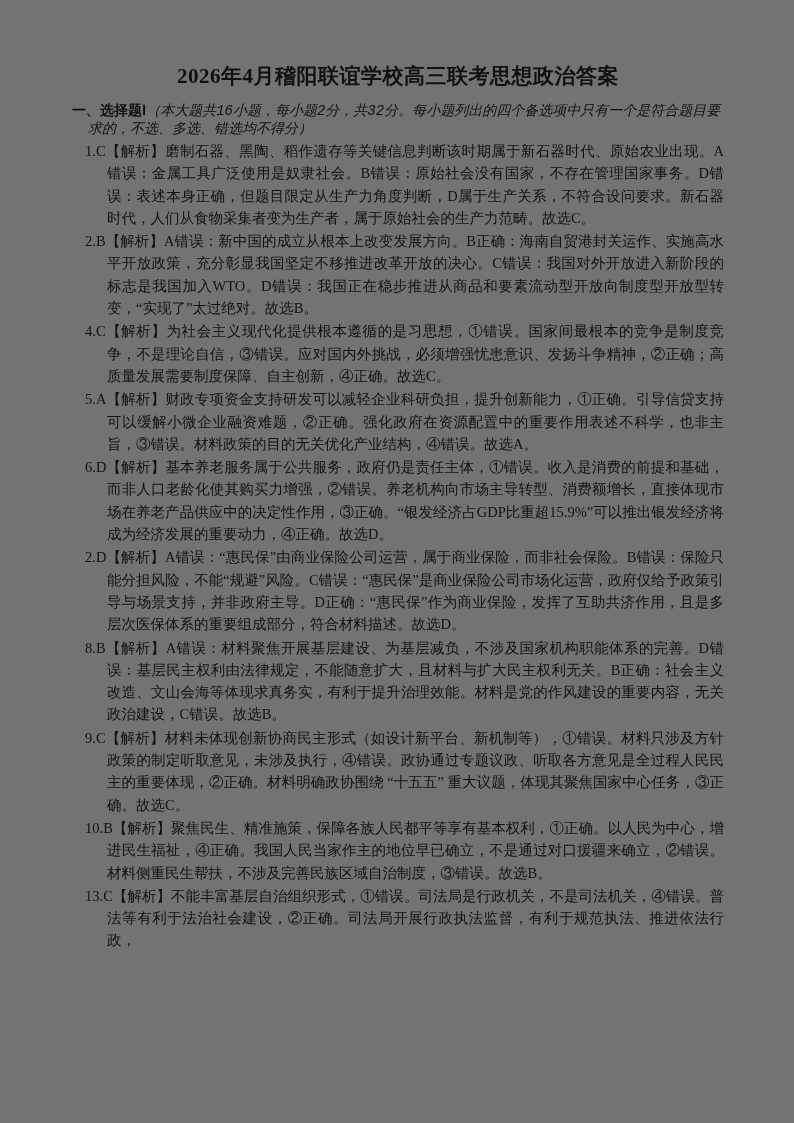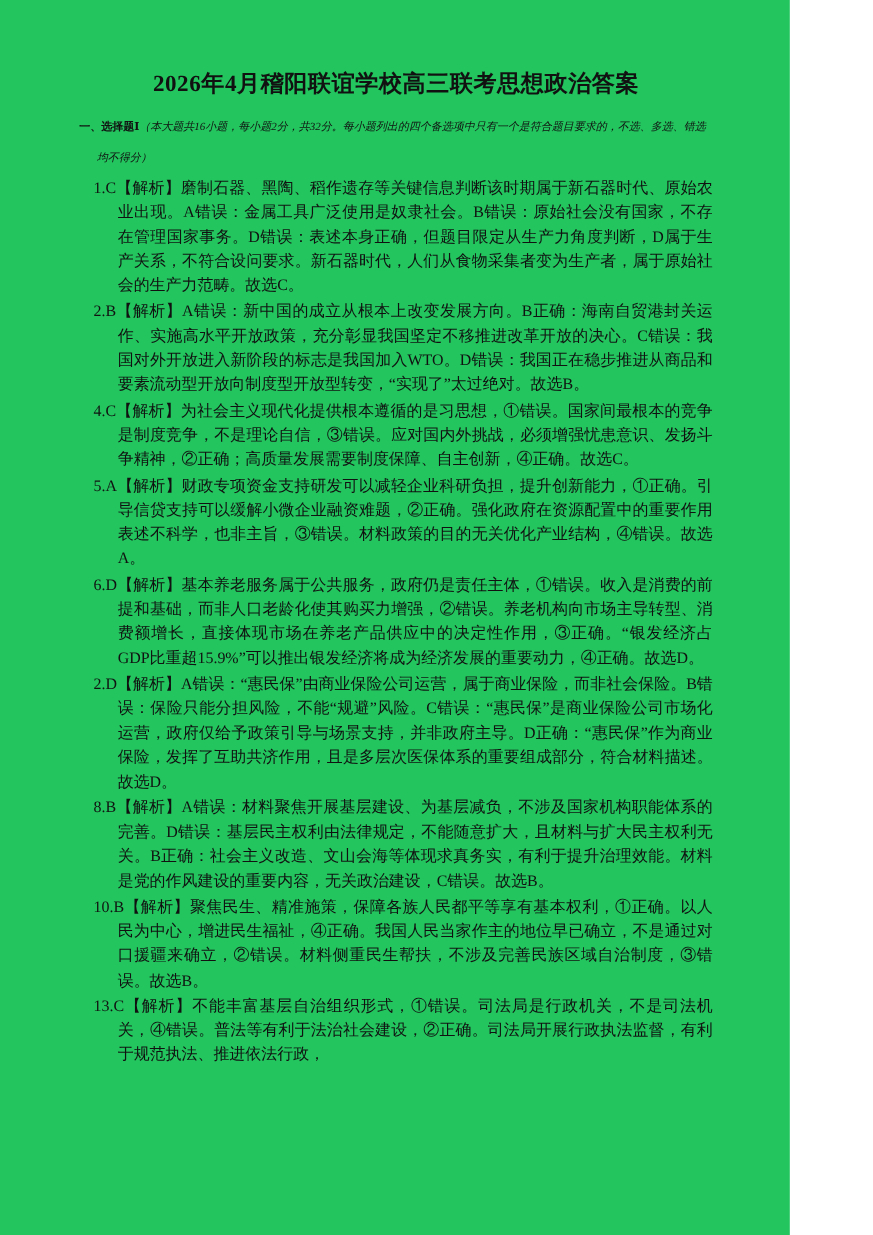--- a/index.html
+++ b/index.html
@@ -2,42 +2,43 @@
 <html><head>
 <meta charset="utf-8">
 <style>
   html, body {
     margin: 0;
     padding: 0;
     background: #ffffff;
   }
   .page {
     position: relative;
-    width: 718px;
+    width: 794px;
     height: 1123px;
     box-sizing: border-box;
-    background: #22c55e;
+    background: #737373;
     padding: 58px 70px 40px 72px;
     overflow: hidden;
     font-family: "Liberation Serif", "DejaVu Serif", serif;
     color: #111111;
   }
   .title {
     text-align: center;
     font-size: 21px;
     font-weight: bold;
     margin: 4px 0 12px 0;
     letter-spacing: 0.5px;
   }
   .section-head {
-    font-size: 10px;
-    line-height: 28px;
+    font-size: 14px;
+    line-height: 18px;
     padding-left: 16px;
     text-indent: -16px;
     margin: 0 0 2px 0;
+    font-family: Liberation Mono, monospace;
   }
   .section-label {
     font-weight: bold;
   }
   .section-desc {
     font-style: italic;
   }
   .item {
     margin-left: 13px;
     padding-left: 22px;
@@ -67,17 +68,18 @@
   <div class="item"><span class="item-label">4.C</span><span class="analysis-tag">【解析】</span><span>为社会主义现代化提供根本遵循的是习思想，①错误。国家间最根本的竞争是制度竞争，不是理论自信，③错误。应对国内外挑战，必须增强忧患意识、发扬斗争精神，②正确；高质量发展需要制度保障、自主创新，④正确。故选C。</span></div>
 
   <div class="item"><span class="item-label">5.A</span><span class="analysis-tag">【解析】</span><span>财政专项资金支持研发可以减轻企业科研负担，提升创新能力，①正确。引导信贷支持可以缓解小微企业融资难题，②正确。强化政府在资源配置中的重要作用表述不科学，也非主旨，③错误。材料政策的目的无关优化产业结构，④错误。故选A。</span></div>
 
   <div class="item"><span class="item-label">6.D</span><span class="analysis-tag">【解析】</span><span>基本养老服务属于公共服务，政府仍是责任主体，①错误。收入是消费的前提和基础，而非人口老龄化使其购买力增强，②错误。养老机构向市场主导转型、消费额增长，直接体现市场在养老产品供应中的决定性作用，③正确。“银发经济占GDP比重超15.9%”可以推出银发经济将成为经济发展的重要动力，④正确。故选D。</span></div>
 
   <div class="item"><span class="item-label">2.D</span><span class="analysis-tag">【解析】</span><span>A错误：“惠民保”由商业保险公司运营，属于商业保险，而非社会保险。B错误：保险只能分担风险，不能“规避”风险。C错误：“惠民保”是商业保险公司市场化运营，政府仅给予政策引导与场景支持，并非政府主导。D正确：“惠民保”作为商业保险，发挥了互助共济作用，且是多层次医保体系的重要组成部分，符合材料描述。故选D。</span></div>
 
   <div class="item"><span class="item-label">8.B</span><span class="analysis-tag">【解析】</span><span>A错误：材料聚焦开展基层建设、为基层减负，不涉及国家机构职能体系的完善。D错误：基层民主权利由法律规定，不能随意扩大，且材料与扩大民主权利无关。B正确：社会主义改造、文山会海等体现求真务实，有利于提升治理效能。材料是党的作风建设的重要内容，无关政治建设，C错误。故选B。</span></div>
 
+  <div class="item"><span class="item-label">9.C</span><span class="analysis-tag">【解析】</span><span>材料未体现创新协商民主形式（如设计新平台、新机制等），①错误。材料只涉及方针政策的制定听取意见，未涉及执行，④错误。政协通过专题议政、听取各方意见是全过程人民民主的重要体现，②正确。材料明确政协围绕 “十五五” 重大议题，体现其聚焦国家中心任务，③正确。故选C。</span></div>
 
   <div class="item"><span class="item-label">10.B</span><span class="analysis-tag">【解析】</span><span>聚焦民生、精准施策，保障各族人民都平等享有基本权利，①正确。以人民为中心，增进民生福祉，④正确。我国人民当家作主的地位早已确立，不是通过对口援疆来确立，②错误。材料侧重民生帮扶，不涉及完善民族区域自治制度，③错误。故选B。</span></div>
 
   <div class="item"><span class="item-label">13.C</span><span class="analysis-tag">【解析】</span><span>不能丰富基层自治组织形式，①错误。司法局是行政机关，不是司法机关，④错误。普法等有利于法治社会建设，②正确。司法局开展行政执法监督，有利于规范执法、推进依法行政，</span></div>
 </div>
 
 </body></html>

